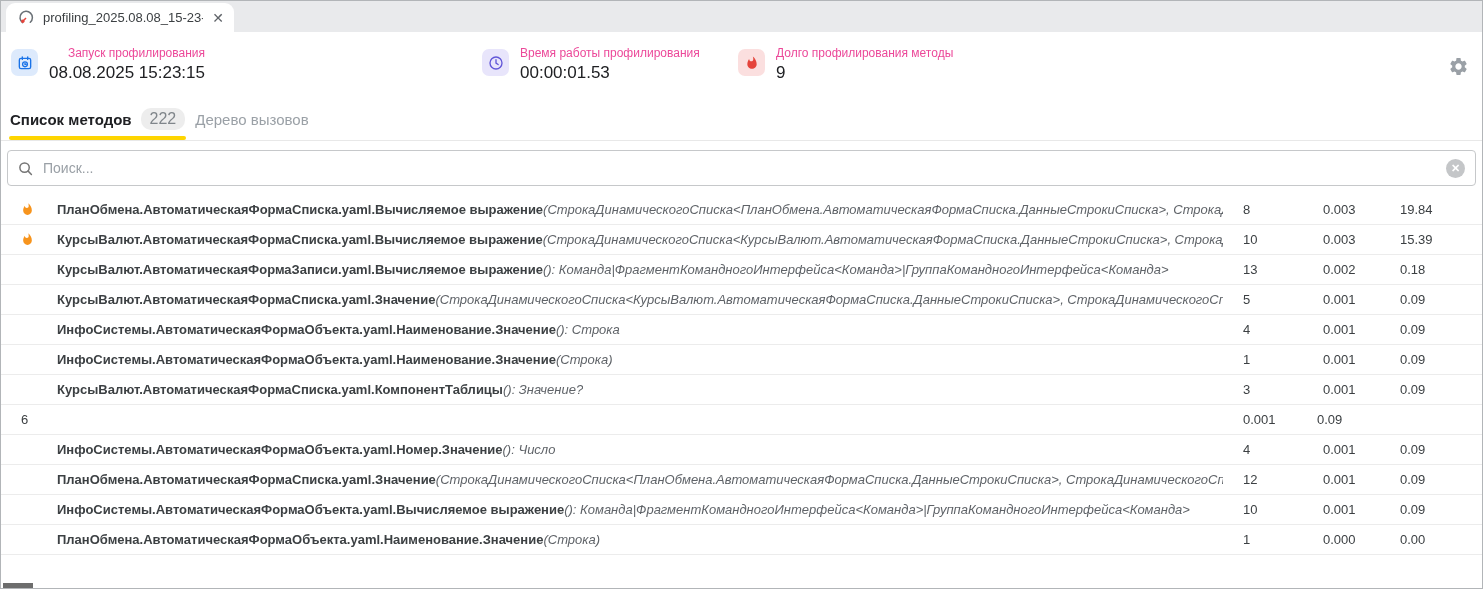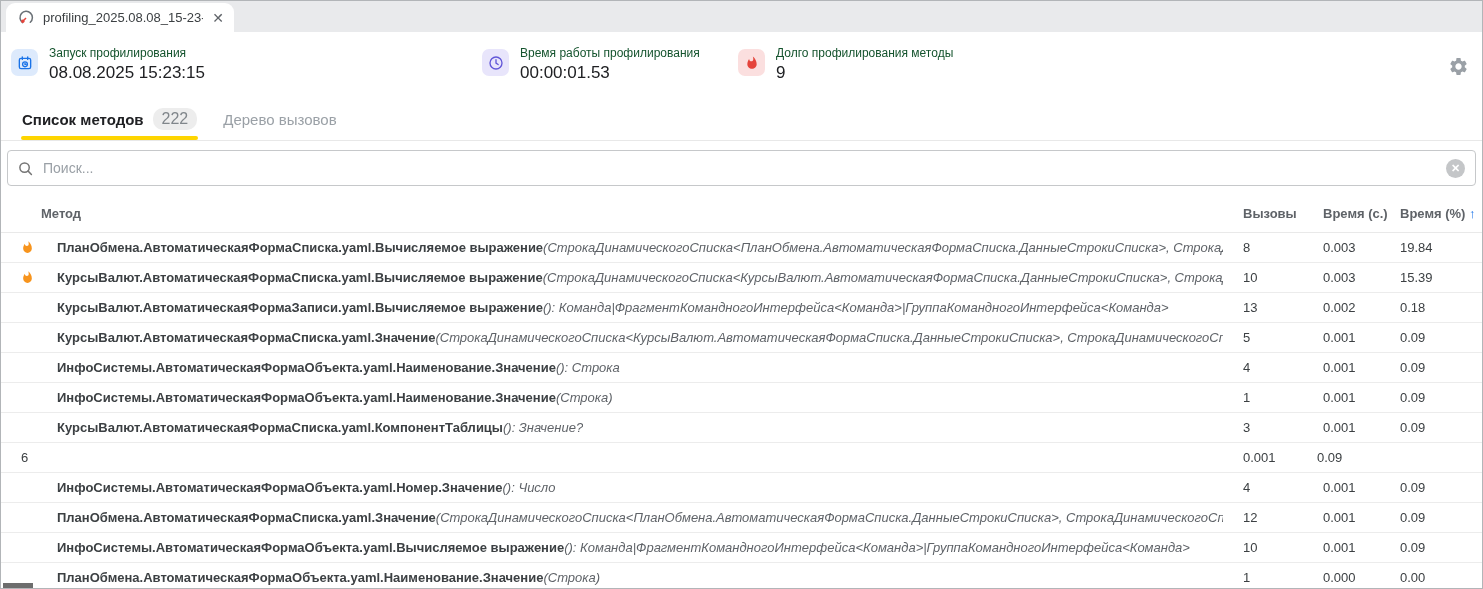--- a/index.html
+++ b/index.html
@@ -27,25 +27,25 @@
   .wintab-title { font-size: 13px; color: #3c4043; flex: 1; white-space: nowrap; overflow: hidden; }
   .wintab-close { color: #5f6368; font-size: 14px; line-height: 1; cursor: pointer; }
   
   .stats { position: relative; height: 66px; background: #fff; }
   .stat { position: absolute; top: 14px; display: flex; gap: 11px; align-items: flex-start; }
   .s1 { left: 10px; } .s2 { left: 481px; } .s3 { left: 737px; }
   .stat-icon {
     width: 27px; height: 27px; border-radius: 7px; flex: none;
     display: flex; align-items: center; justify-content: center; margin-top: 3px;
   }
-  .stat-label { font-size: 12px; color: #14532d; margin-bottom: 3px; white-space: nowrap; }
+  .stat-label { font-size: 12px; color: #ec4899; margin-bottom: 3px; white-space: nowrap; text-align: right; }
   .stat-value { font-size: 17px; color: #202124; white-space: nowrap; }
   .gear { position: absolute; right: 13px; top: 24px; cursor: pointer; line-height: 0; }
   
-  .tabs { display: flex; gap: 24px; padding-left: 20px; border-bottom: 1px solid #e8e8e8; height: 43px; }
+  .tabs { display: flex; gap: 8px; padding-left: 8px; border-bottom: 1px solid #e8e8e8; height: 43px; }
   .tab { position: relative; display: flex; align-items: center; gap: 9px; font-size: 15px; padding: 0 1px; cursor: pointer; white-space: nowrap; }
   .tab.active { color: #202124; font-weight: 700; }
   .tab.inactive { color: #9aa0a6; font-weight: 400; }
   .tab.active::after {
     content: ""; position: absolute; left: 0; right: 0; bottom: 0; height: 4px;
     border-radius: 3px; background: var(--accent-yellow, #fed500);
   }
   .badge { background: #ededed; color: #80868b; font-size: 16px; font-weight: 400; padding: 2px 9px; border-radius: 10px; }
   
   .searchbar {
@@ -154,29 +154,20 @@
     <span style="line-height:0;">
       <svg width="15" height="15" viewBox="0 0 16 16" fill="none" stroke="#757575" stroke-width="1.6" stroke-linecap="round">
         <circle cx="7" cy="7" r="5"></circle>
           <line x1="10.8" y1="10.8" x2="14.3" y2="14.3"></line>
       </svg>
     </span>
     <input type="text" placeholder="Поиск..." style="">
     <span class="clear-btn">✕</span>
   </div>
 
-  <div class="thead">
-    <div class="method-h">Метод</div>
-    <div class="numcell">Вызовы</div>
-    <div class="numcell">Время (с.)</div>
-    <div class="pctcell">
-      <span>Время (%)</span>
-      <span class="sort-arrow">↑</span>
-    </div>
-  </div>
 
   <div>
     <div class="trow">
       <div class="method-cell">
         <span class="flame">
           <svg width="13" height="13" viewBox="0 0 24 24">
             <path style="fill:var(--flame-orange,#f7941d);" d="M13.5 0.67s.74 2.65.74 4.8c0 2.06-1.35 3.73-3.41 3.73-2.07 0-3.63-1.67-3.63-3.73l.03-.36C5.21 7.51 4 10.62 4 14c0 4.42 3.58 8 8 8s8-3.58 8-8C20 8.61 17.41 3.8 13.5.67z"></path>
           </svg>
         </span>
         <span class="mtext"><span class="mname">ПланОбмена.АвтоматическаяФормаСписка.yaml.Вычисляемое выражение</span><span class="msig">(СтрокаДинамическогоСписка&lt;ПланОбмена.АвтоматическаяФормаСписка.ДанныеСтрокиСписка&gt;, СтрокаДинамическог</span></span>

